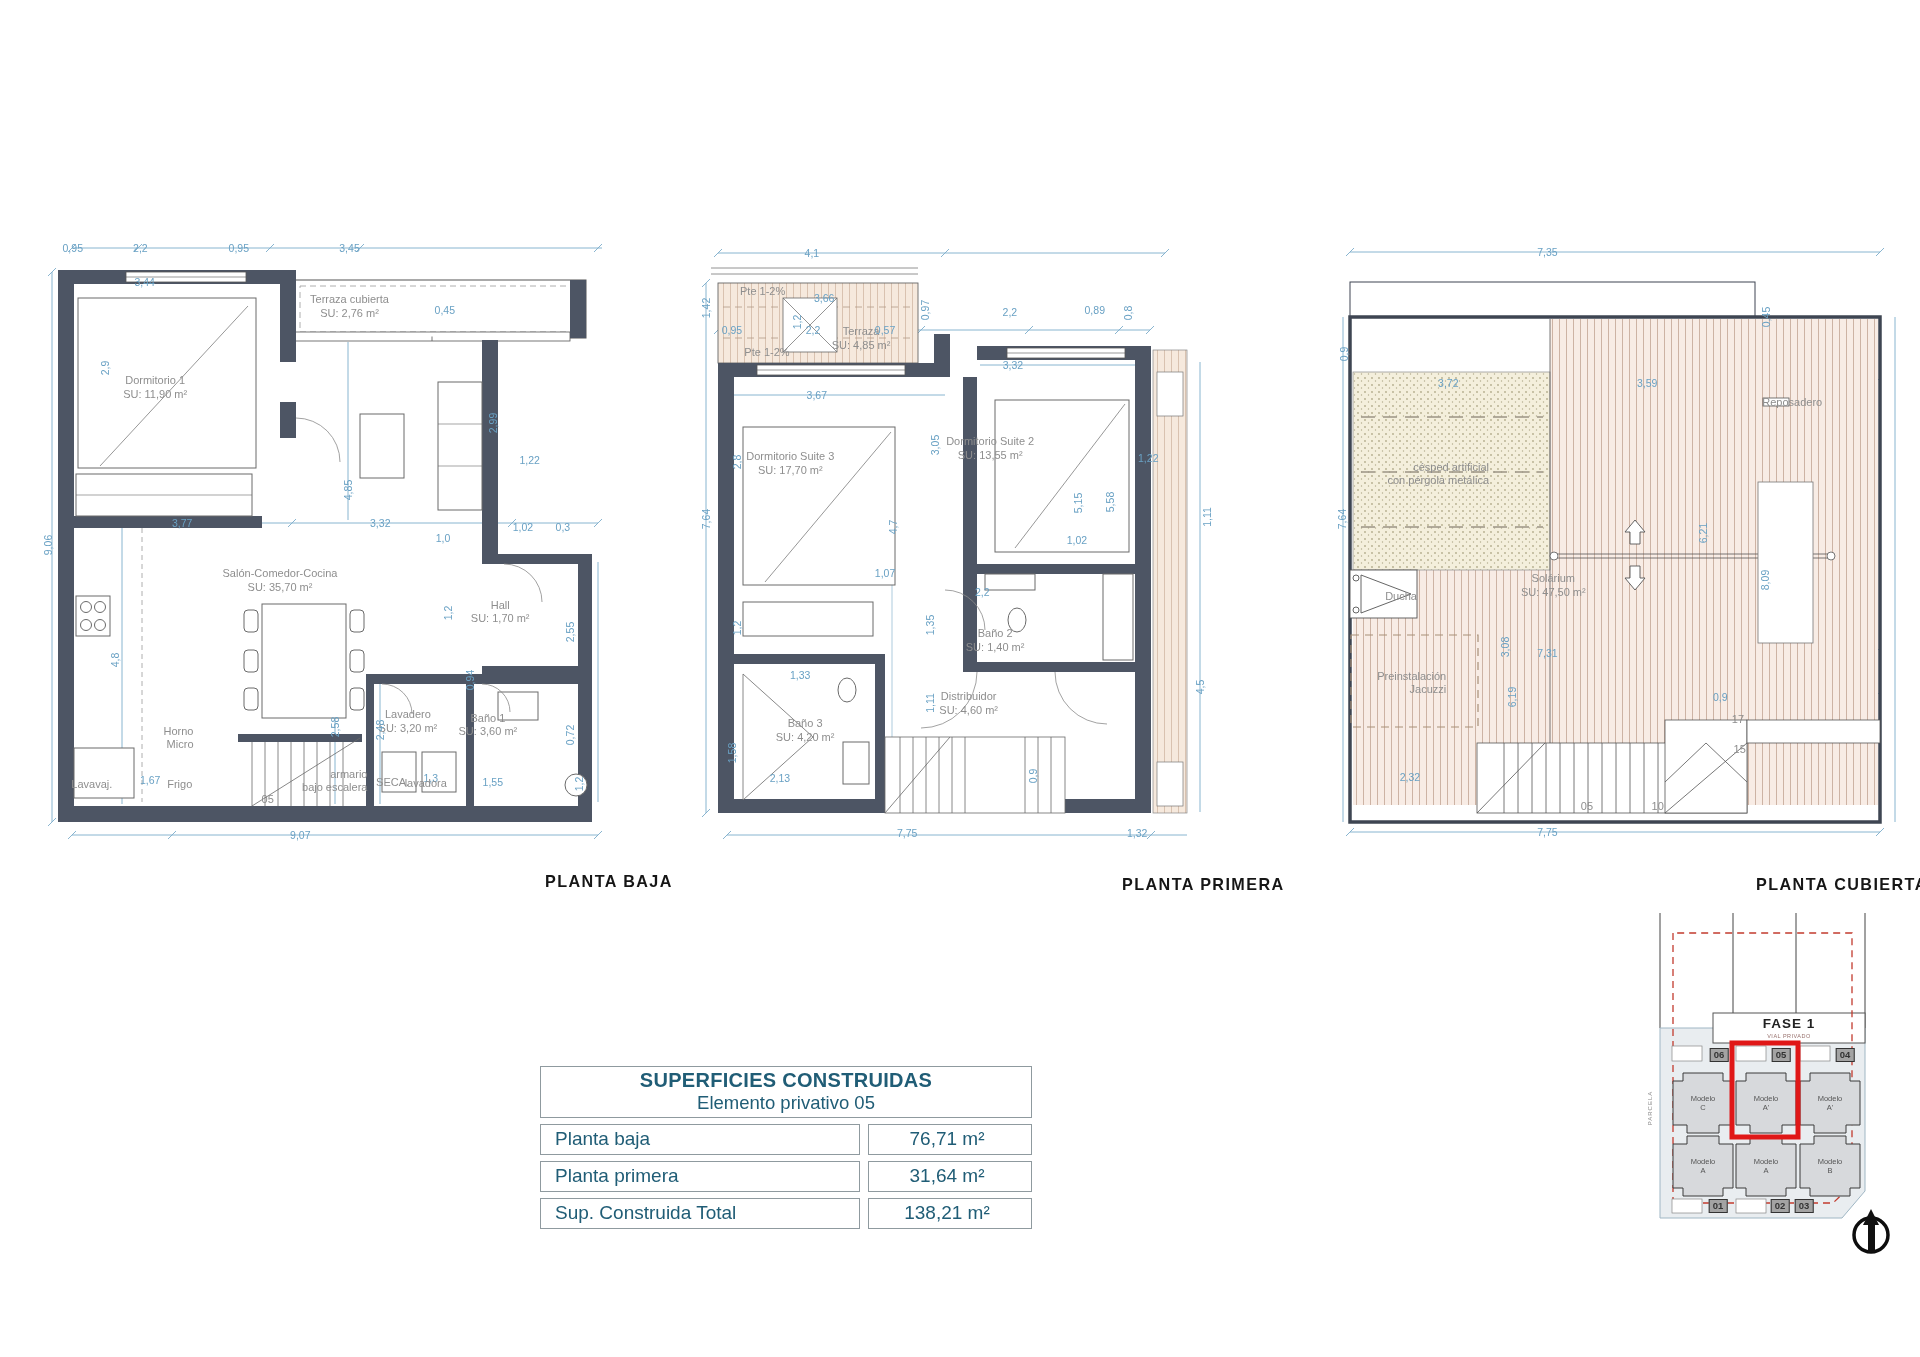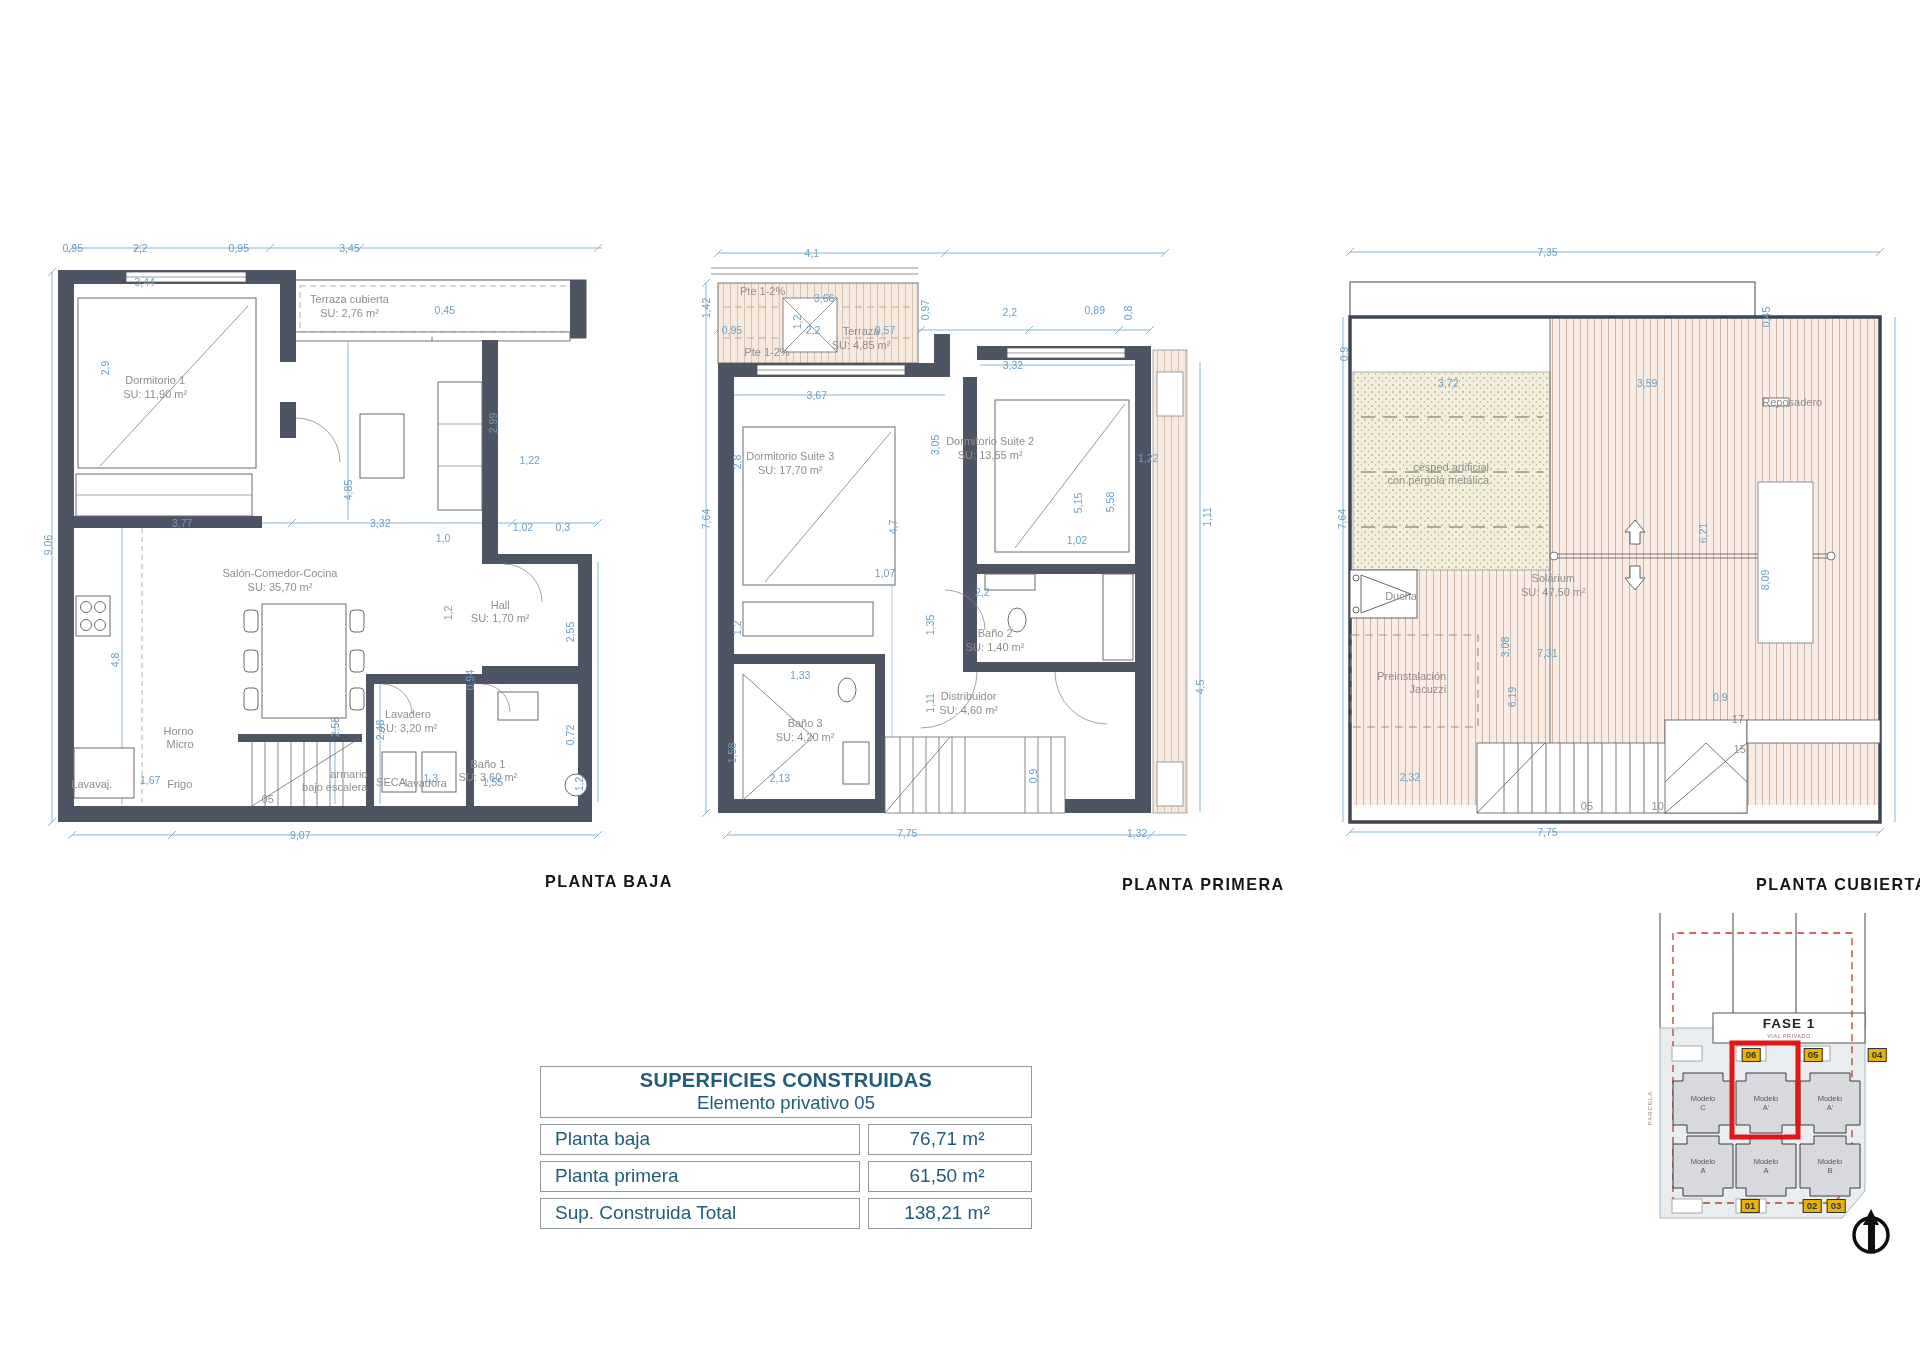--- a/index.html
+++ b/index.html
@@ -25,22 +25,22 @@
   .sum-label{width:304px;border:1.6px solid #8f9a9f;font-size:19px;padding:3px 0 4px 14px;background:#fff;}
   .sum-value{width:156px;margin-left:8px;border:1.6px solid #8f9a9f;font-size:19px;
              padding:3px 6px 4px 0;text-align:center;background:#fff;}
   
   .site{position:absolute;left:1628px;top:903px;width:292px;height:372px;}
   .site svg{position:absolute;inset:0;width:100%;height:100%;}
   .site-label{position:absolute;transform:translate(-50%,-50%);white-space:pre-line;text-align:center;}
   .fase{font-size:13.5px;font-weight:bold;color:#222;letter-spacing:1px;}
   .vial{font-size:5.5px;color:#97706c;letter-spacing:.5px;}
   .parcela{font-size:6px;color:#888;transform:translate(-50%,-50%) rotate(-90deg);letter-spacing:1px;}
-  .plate{position:absolute;transform:translate(-50%,-50%);border:1.2px solid #333;background:#eab308;
-         font-size:9.5px;font-weight:bold;color:#333;padding:0 3px;line-height:12px;margin-left:32px;}
+  .plate{position:absolute;transform:translate(-50%,-50%);border:1.2px solid #333;background:#a3a3a3;
+         font-size:9.5px;font-weight:bold;color:#333;padding:0 3px;line-height:12px;}
   .model{position:absolute;transform:translate(-50%,-50%);font-size:7.5px;color:#555;
          line-height:1.25;text-align:center;white-space:pre-line;}
   
   .footer{position:absolute;left:2px;right:0;top:1271px;height:58px;background:#576070;}
   .f-project{position:absolute;left:560px;top:15px;width:740px;text-align:center;color:#f2f3f4;
              font-size:26px;font-weight:bold;transform:scaleX(.82);letter-spacing:.5px;white-space:nowrap;}
   .f-sheet{position:absolute;left:1368px;top:8px;color:#f2f3f4;font-size:35px;font-weight:bold;
            transform:scaleX(.8);transform-origin:left center;letter-spacing:.5px;white-space:nowrap;}
   .f-page{position:absolute;left:1786px;top:16px;color:#f2f3f4;font-size:24px;font-weight:bold;
           transform:scaleX(.88);transform-origin:left center;}
@@ -158,21 +158,21 @@
           <div>SU: 35,70 m²</div>
         </div>
         <div class="room" style="left: 74.5%; top: 59.2%;">
           <div>Hall</div>
           <div>SU: 1,70 m²</div>
         </div>
         <div class="room" style="left: 59.5%; top: 75.8%;">
           <div>Lavadero</div>
           <div>SU: 3,20 m²</div>
         </div>
-        <div class="room" style="left: 72.5%; top: 76.3%; margin-top: 46px;">
+        <div class="room" style="left: 72.5%; top: 76.3%;">
           <div>Baño 1</div>
           <div>SU: 3,60 m²</div>
         </div>
         <div class="dim" style="left: 5%; top: 3.9%;">0,95</div>
         <div class="dim" style="left: 16%; top: 3.9%;">2,2</div>
         <div class="dim" style="left: 32%; top: 3.9%;">0,95</div>
         <div class="dim" style="left: 50%; top: 3.9%;">3,45</div>
         <div class="dim" style="left: 16.7%; top: 9.1%;">3,44</div>
         <div class="dim" style="left: 65.5%; top: 13.3%;">0,45</div>
         <div class="dim r" style="left: 10.2%; top: 22.1%;">2,9</div>
@@ -502,21 +502,21 @@
     <div class="sum-head">
       <div class="sum-title">SUPERFICIES CONSTRUIDAS</div>
       <div class="sum-sub">Elemento privativo 05</div>
     </div>
     <div class="sum-row">
       <div class="sum-label">Planta baja</div>
       <div class="sum-value">76,71 m²</div>
     </div>
     <div class="sum-row">
       <div class="sum-label">Planta primera</div>
-      <div class="sum-value">61,50 m²</div>
+      <div class="sum-value">31,64 m²</div>
     </div>
     <div class="sum-row">
       <div class="sum-label">Sup. Construida Total</div>
       <div class="sum-value">138,21 m²</div>
     </div>
   </div>
 
   <div class="site">
     <svg viewBox="0 0 292 372">
 

